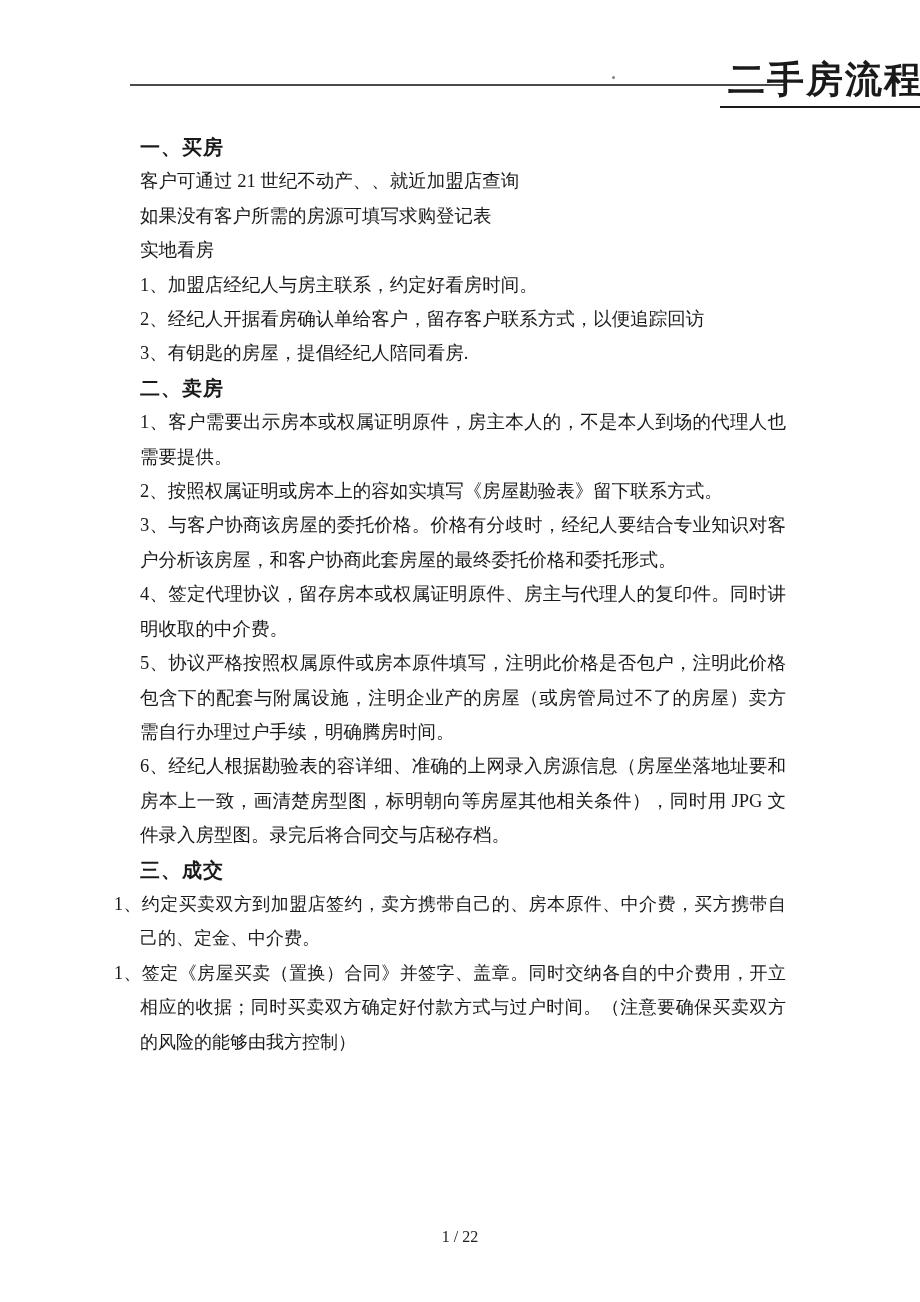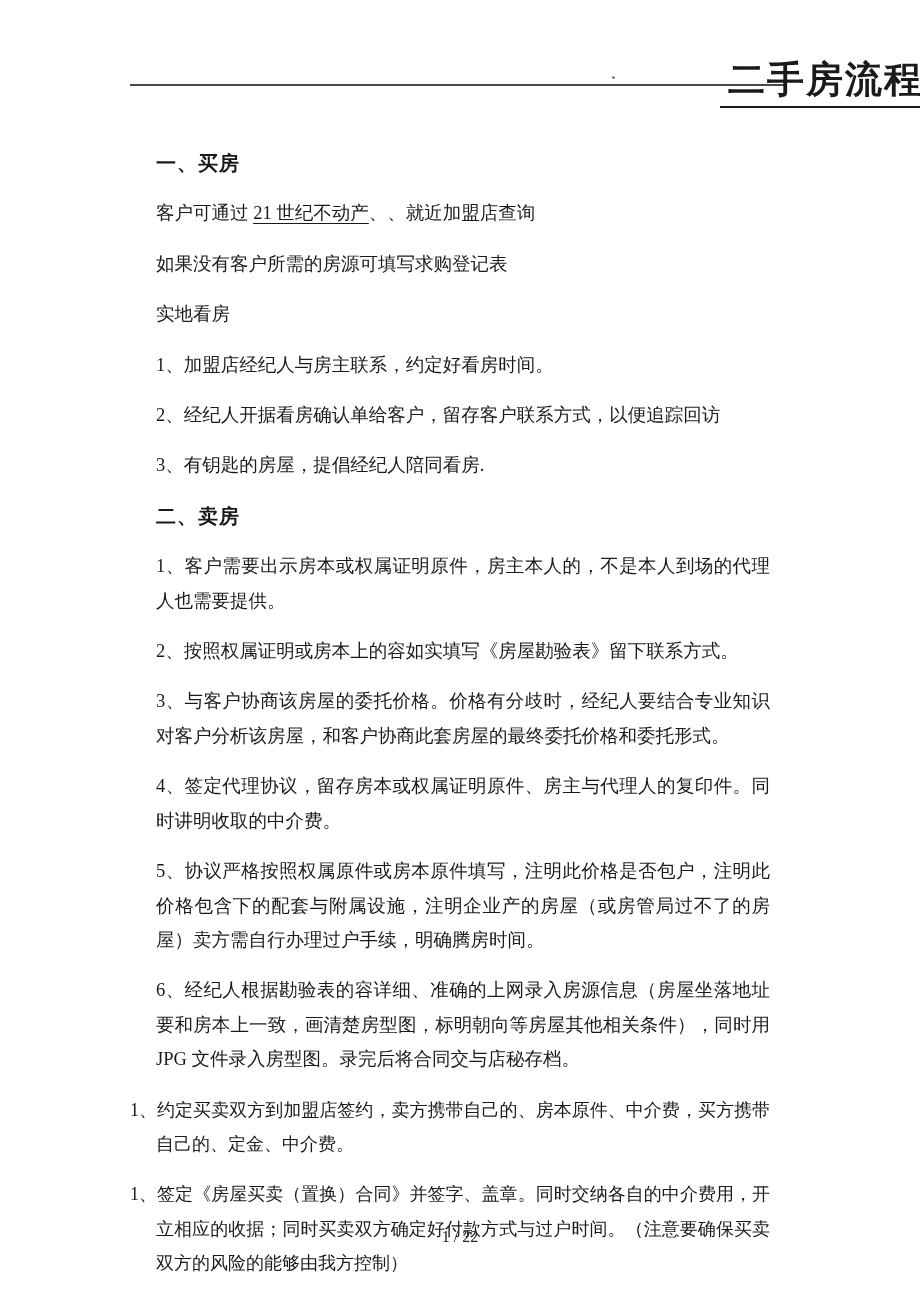--- a/index.html
+++ b/index.html
@@ -48,38 +48,38 @@
     background: transparent;
   }
   .content {
     position: absolute;
     top: 130px;
     left: 140px;
     width: 646px;
     font-size: 18.5px;
     line-height: 34.4px;
   }
-  .content p { margin: 16px; padding: 0; }
+  .content p { margin: 0; padding: 0; }
   .sec-heading {
     font-size: 20px;
     font-weight: 700;
     letter-spacing: 1px;
   }
   .sub-label { margin-left: 38px; }
   .lvl3 { margin-left: 75px; white-space: nowrap; }
   .sell-item { margin-left: 46px; text-align: justify; }
   .deal-heading { margin-left: 17px; }
   .deal-item {
     margin-left: 82px;
     padding-left: 26px;
     text-indent: -26px;
     text-align: justify;
     font-size: 18px;
   }
-  .u { text-decoration: underline; text-underline-offset: 4px; }
+  .u { text-underline-offset: 4px; }
   .b { font-weight: 400; }
   .footer {
     position: absolute;
     top: 1196px;
     left: 0;
     width: 100%;
     text-align: center;
     font-size: 16px;
     color: #222;
     margin-top: 32px;
@@ -108,20 +108,21 @@
     <p class="lvl3">3、有钥匙的房屋，提倡经纪人陪同看房.</p>
 
     <p class="sec-heading">二、卖房</p>
     <p class="sell-item">1、客户需要出示房本或权属证明原件，房主本人的，不是本人到场的代理人也需要提供。</p>
     <p class="sell-item">2、按照权属证明或房本上的容如实填写《房屋勘验表》留下联系方式。</p>
     <p class="sell-item">3、与客户协商该房屋的委托价格。价格有分歧时，经纪人要结合专业知识对客户分析该房屋，和客户协商此套房屋的最终委托价格和委托形式。</p>
     <p class="sell-item">4、签定代理协议，留存房本或权属证明原件、房主与代理人的复印件。同时讲明收取的中介费。</p>
     <p class="sell-item">5、协议严格按照权属原件或房本原件填写，注明此价格是否包户，注明此价格包含下的配套与附属设施，注明企业产的房屋（或房管局过不了的房屋）卖方需自行办理过户手续，明确腾房时间。</p>
     <p class="sell-item">6、经纪人根据勘验表的容详细、准确的上网录入房源信息（房屋坐落地址要和房本上一致，画清楚房型图，标明朝向等房屋其他相关条件），同时用 JPG 文件录入房型图。录完后将合同交与店秘存档。</p>
 
+    <p class="sec-heading deal-heading">三、成交</p>
     <p class="deal-item">1、约定买卖双方到加盟店签约，卖方携带自己的、房本原件、中介费，买方携带自己的、定金、中介费。</p>
     <p class="deal-item"><span>1、签定</span><span class="b">《房屋买卖（置换）合同》</span><span>并签字、盖章。同时交纳各自的中介费用，开立相应的收据；同时买卖双方确定好付款方式与过户时间。（注意要确保买卖双方的风险的能够由我方控制）</span></p>
 
   </div>
 
   <div class="footer">
     <span>1 / 22</span>
   </div>
 
 </div>

